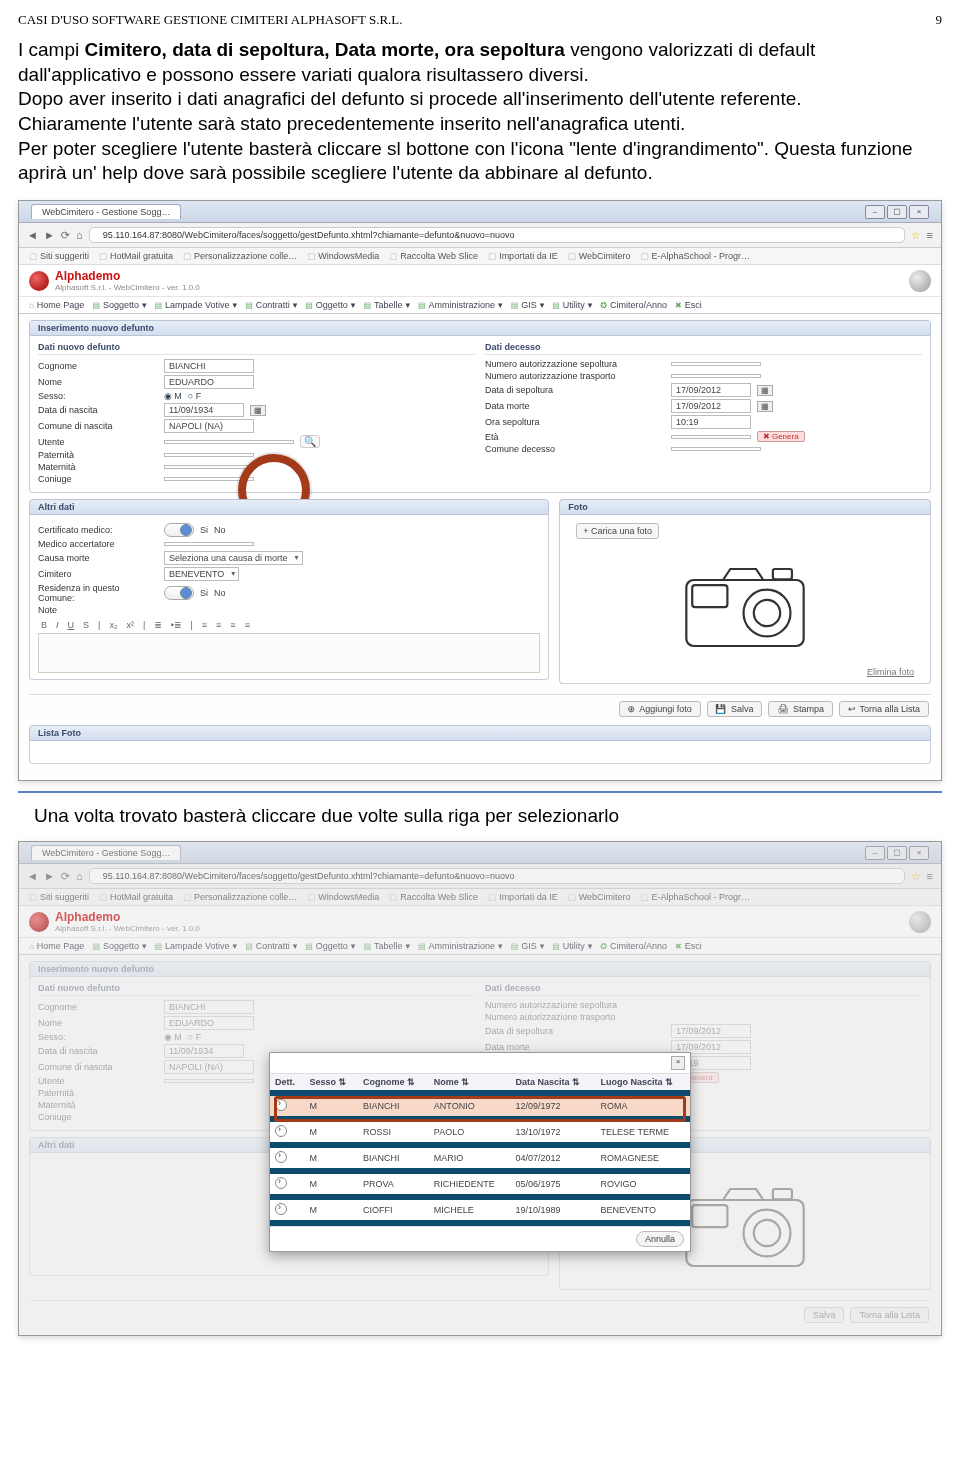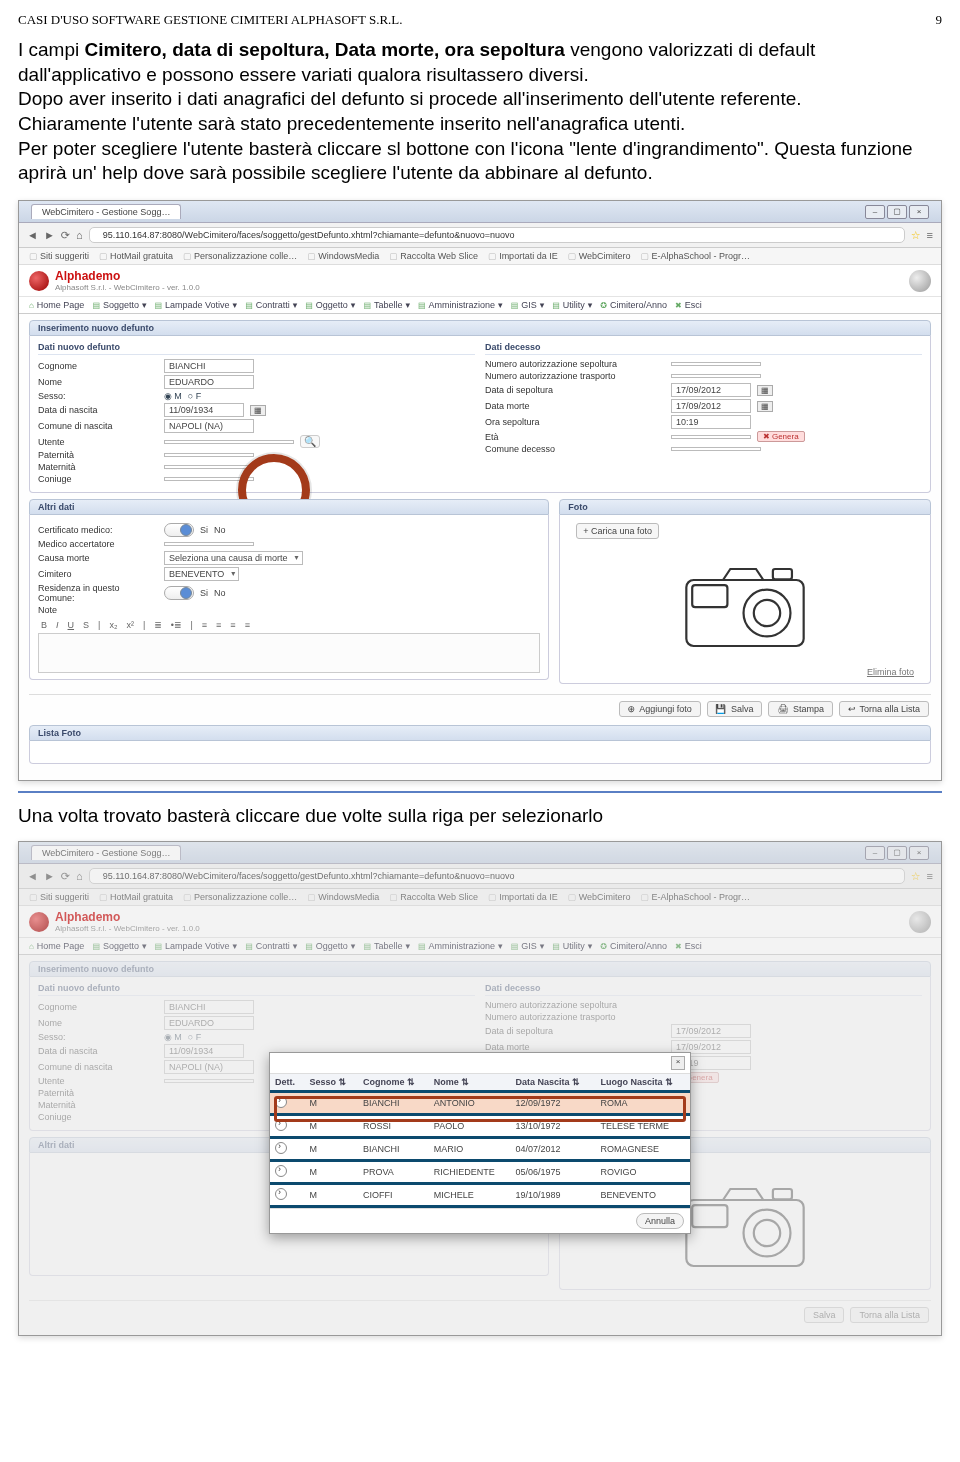--- a/index.html
+++ b/index.html
@@ -134,34 +134,34 @@
   }
   .camera svg { width:100%; height:100%; }
   .foto-panel .upload-btn { border:1px solid #bbb; padding:2px 6px;
     display:inline-block; background:#f6f6f6; border-radius:3px; margin:2px 0 0 8px; }
   .foto-panel .elim { text-align:right; padding:4px 8px 0; color:#777; text-decoration:underline; }
   .bottom-btns { display:flex; gap:6px; justify-content:flex-end; padding:6px 2px 2px;
     border-top:1px solid #ddd; margin-top:4px; }
   .bottom-btns .b { border:1px solid #bbb; padding:2px 8px; background:#f4f4f4;
     border-radius:3px; font-size:9px; display:flex; gap:4px; align-items:center; }
   .bottom-btns .b .i { font-size:9px; }
-  .mid-text { padding:8px 18px; font-size:19px; }
+  .mid-text { padding:8px 18px; font-size:19px;margin-left:16px; }
   .hr-sep { border:none; border-top:2px solid #5a7fc4; margin:4px 18px; }
   
   .popup {
     position:absolute; left:50%; transform:translateX(-50%);
     top:210px; width:420px; background:#fff; border:1px solid #999;
     box-shadow:0 4px 12px rgba(0,0,0,0.35); z-index:50; font-size:9px;
   }
   .popup-head { display:flex; justify-content:flex-end; padding:3px 5px;
     border-bottom:1px solid #ddd; }
   .popup-close { width:12px;height:12px;border:1px solid #aaa; text-align:center;
     line-height:10px; font-size:8px; background:#eee; }
   .ptable { width:100%; border-collapse:collapse; }
-  .ptable th, .ptable td { border-bottom:3px solid #0c4a6e; padding:3px 5px; text-align:left; }
+  .ptable th, .ptable td { border-bottom:6px solid #0c4a6e; padding:3px 5px; text-align:left; }
   .ptable th { color:#445; background:#f2f4f8; font-weight:bold; }
   .ptable tr.hl td { background:#f8d9c7; }
   .hl-rect { position:absolute; border:3px solid #a33a1a; border-radius:3px;
     top:54px; left:4px; right:4px; height:20px; pointer-events:none; }
   .rowbtn { display:inline-block; width:10px;height:10px;border:1px solid #888;
     border-radius:50%; background:#fff; position:relative; }
   .rowbtn::after{content:"›";position:absolute;left:2px;top:-2px;font-size:9px;color:#333;}
   .popup-foot { display:flex; justify-content:flex-end; padding:4px 6px;
     border-top:1px solid #ddd; }
   .popup-foot .b { border:1px solid #bbb; padding:2px 8px; background:#f4f4f4;

